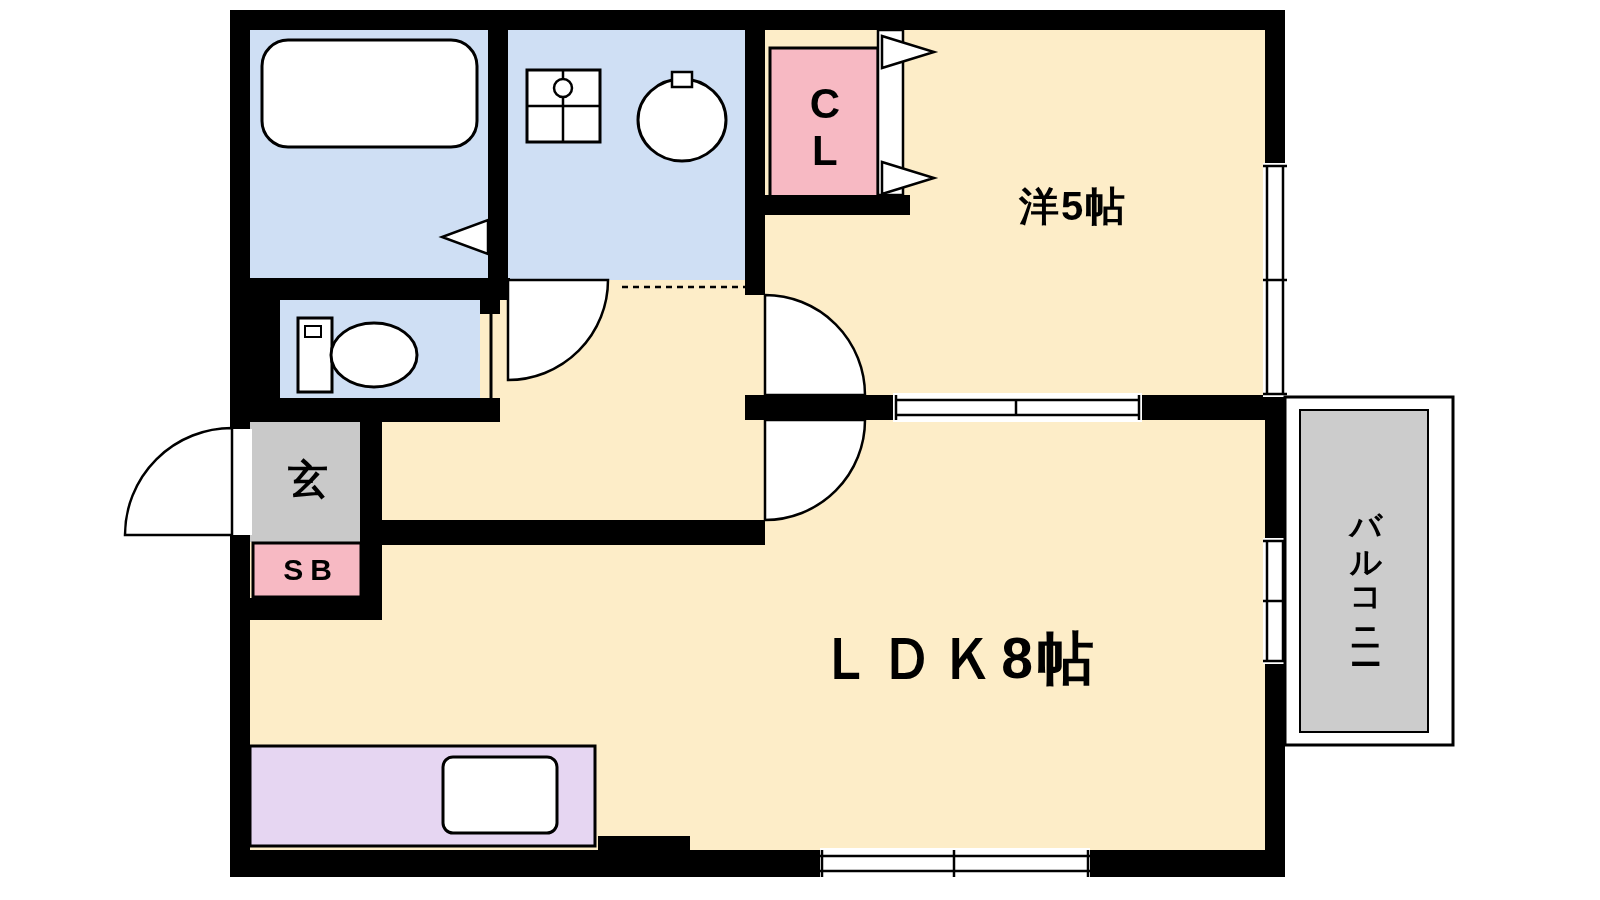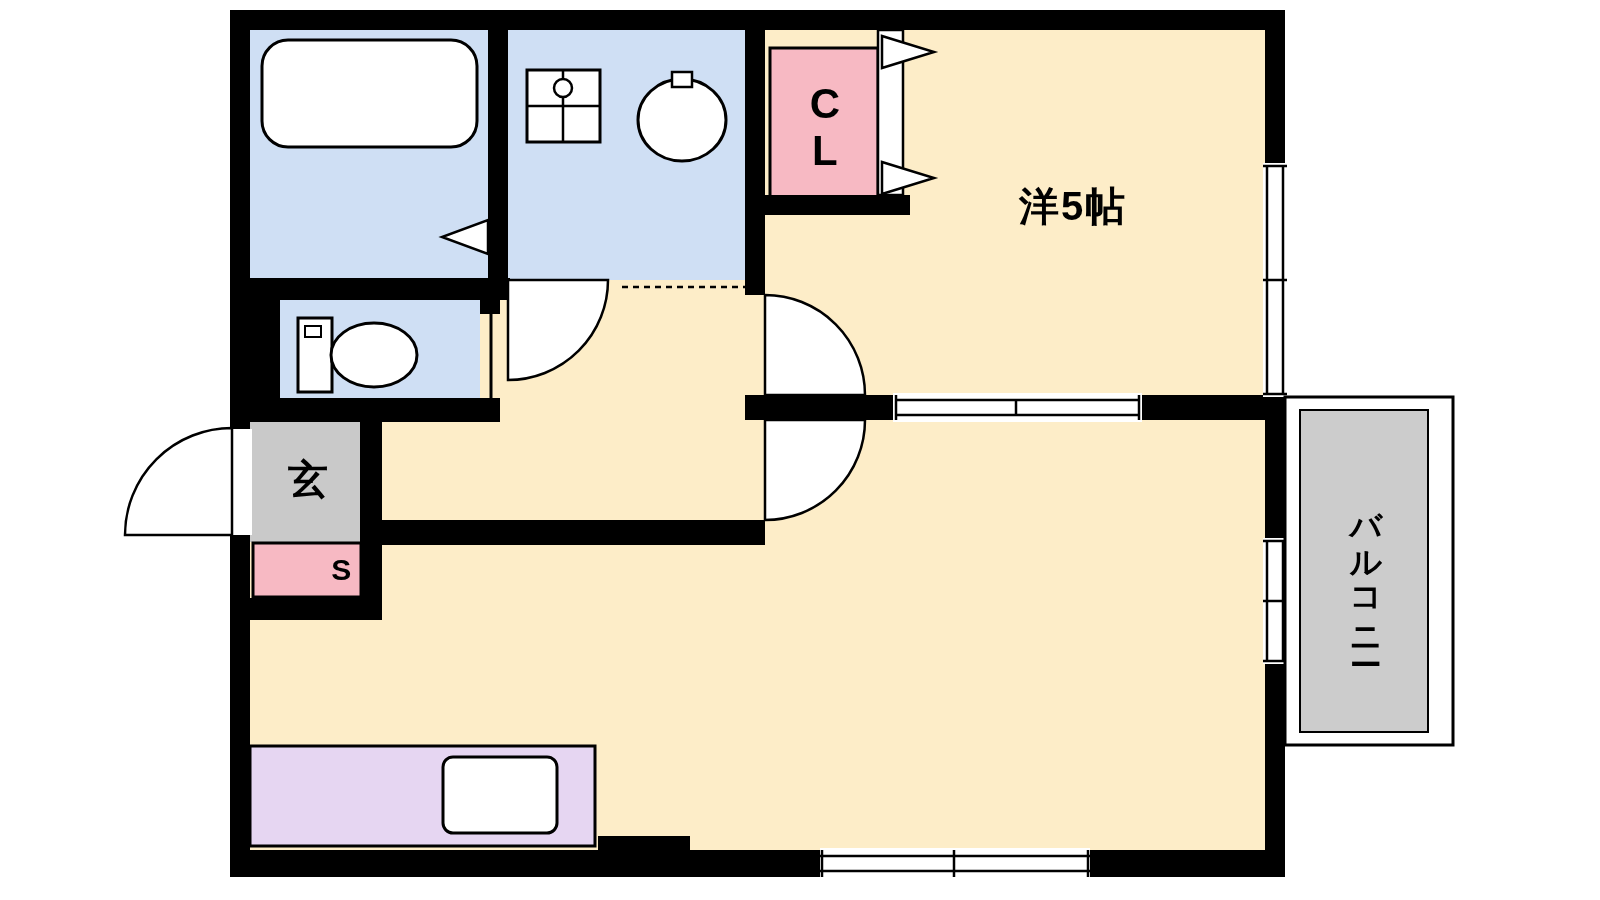--- a/index.html
+++ b/index.html
@@ -20,21 +20,21 @@
     font-weight: bold;
     white-space: nowrap;
     line-height: 1.02;
     user-select: none;
   }
   .lbl.vertical { writing-mode: vertical-rl; text-orientation: upright; }
   #lbl-western { left: 1073px; top: 206px; font-size: 40px; letter-spacing: 2px; }
   #lbl-ldk     { left: 958px;  top: 658px; font-size: 57px; letter-spacing: 4px; }
   #lbl-cl      { left: 824px;  top: 127px; font-size: 42px; }
   #lbl-genkan  { left: 308px;  top: 479px; font-size: 40px; }
-  #lbl-sb      { left: 311px;  top: 570px; font-size: 30px; letter-spacing: 7px; margin-left: 48px; }
+  #lbl-sb      { left: 311px;  top: 570px; font-size: 30px; letter-spacing: 7px; }
   #lbl-balcony { left: 1366px; top: 570px; font-size: 32px; letter-spacing: 3px; }
 </style>
 </head>
 <body>
 
 <div class="stage">
 
   <svg class="plan-svg" width="1600" height="900" viewBox="0 0 1600 900" xmlns="http://www.w3.org/2000/svg">
 
     <g fill="#fdedc8">
@@ -151,18 +151,19 @@
 
     <line x1="622" y1="287" x2="745" y2="287" stroke="#000" stroke-width="2.5" stroke-dasharray="6 5"></line>
 
     <g>
       <rect x="1285" y="397" width="168" height="348" fill="#ffffff" stroke="#000" stroke-width="3"></rect>
       <rect x="1300" y="410" width="128" height="322" stroke="#000" stroke-width="2" fill="#cccccc"></rect>
     </g>
   </svg>
 
   <div class="lbl" id="lbl-western">洋5帖</div>
+  <div class="lbl" id="lbl-ldk">ＬＤＫ8帖</div>
   <div class="lbl vertical" id="lbl-cl">CL</div>
   <div class="lbl" id="lbl-genkan">玄</div>
   <div class="lbl" id="lbl-sb">SB</div>
   <div class="lbl vertical" id="lbl-balcony">バルコニー</div>
 
 </div>
 
 </body></html>

